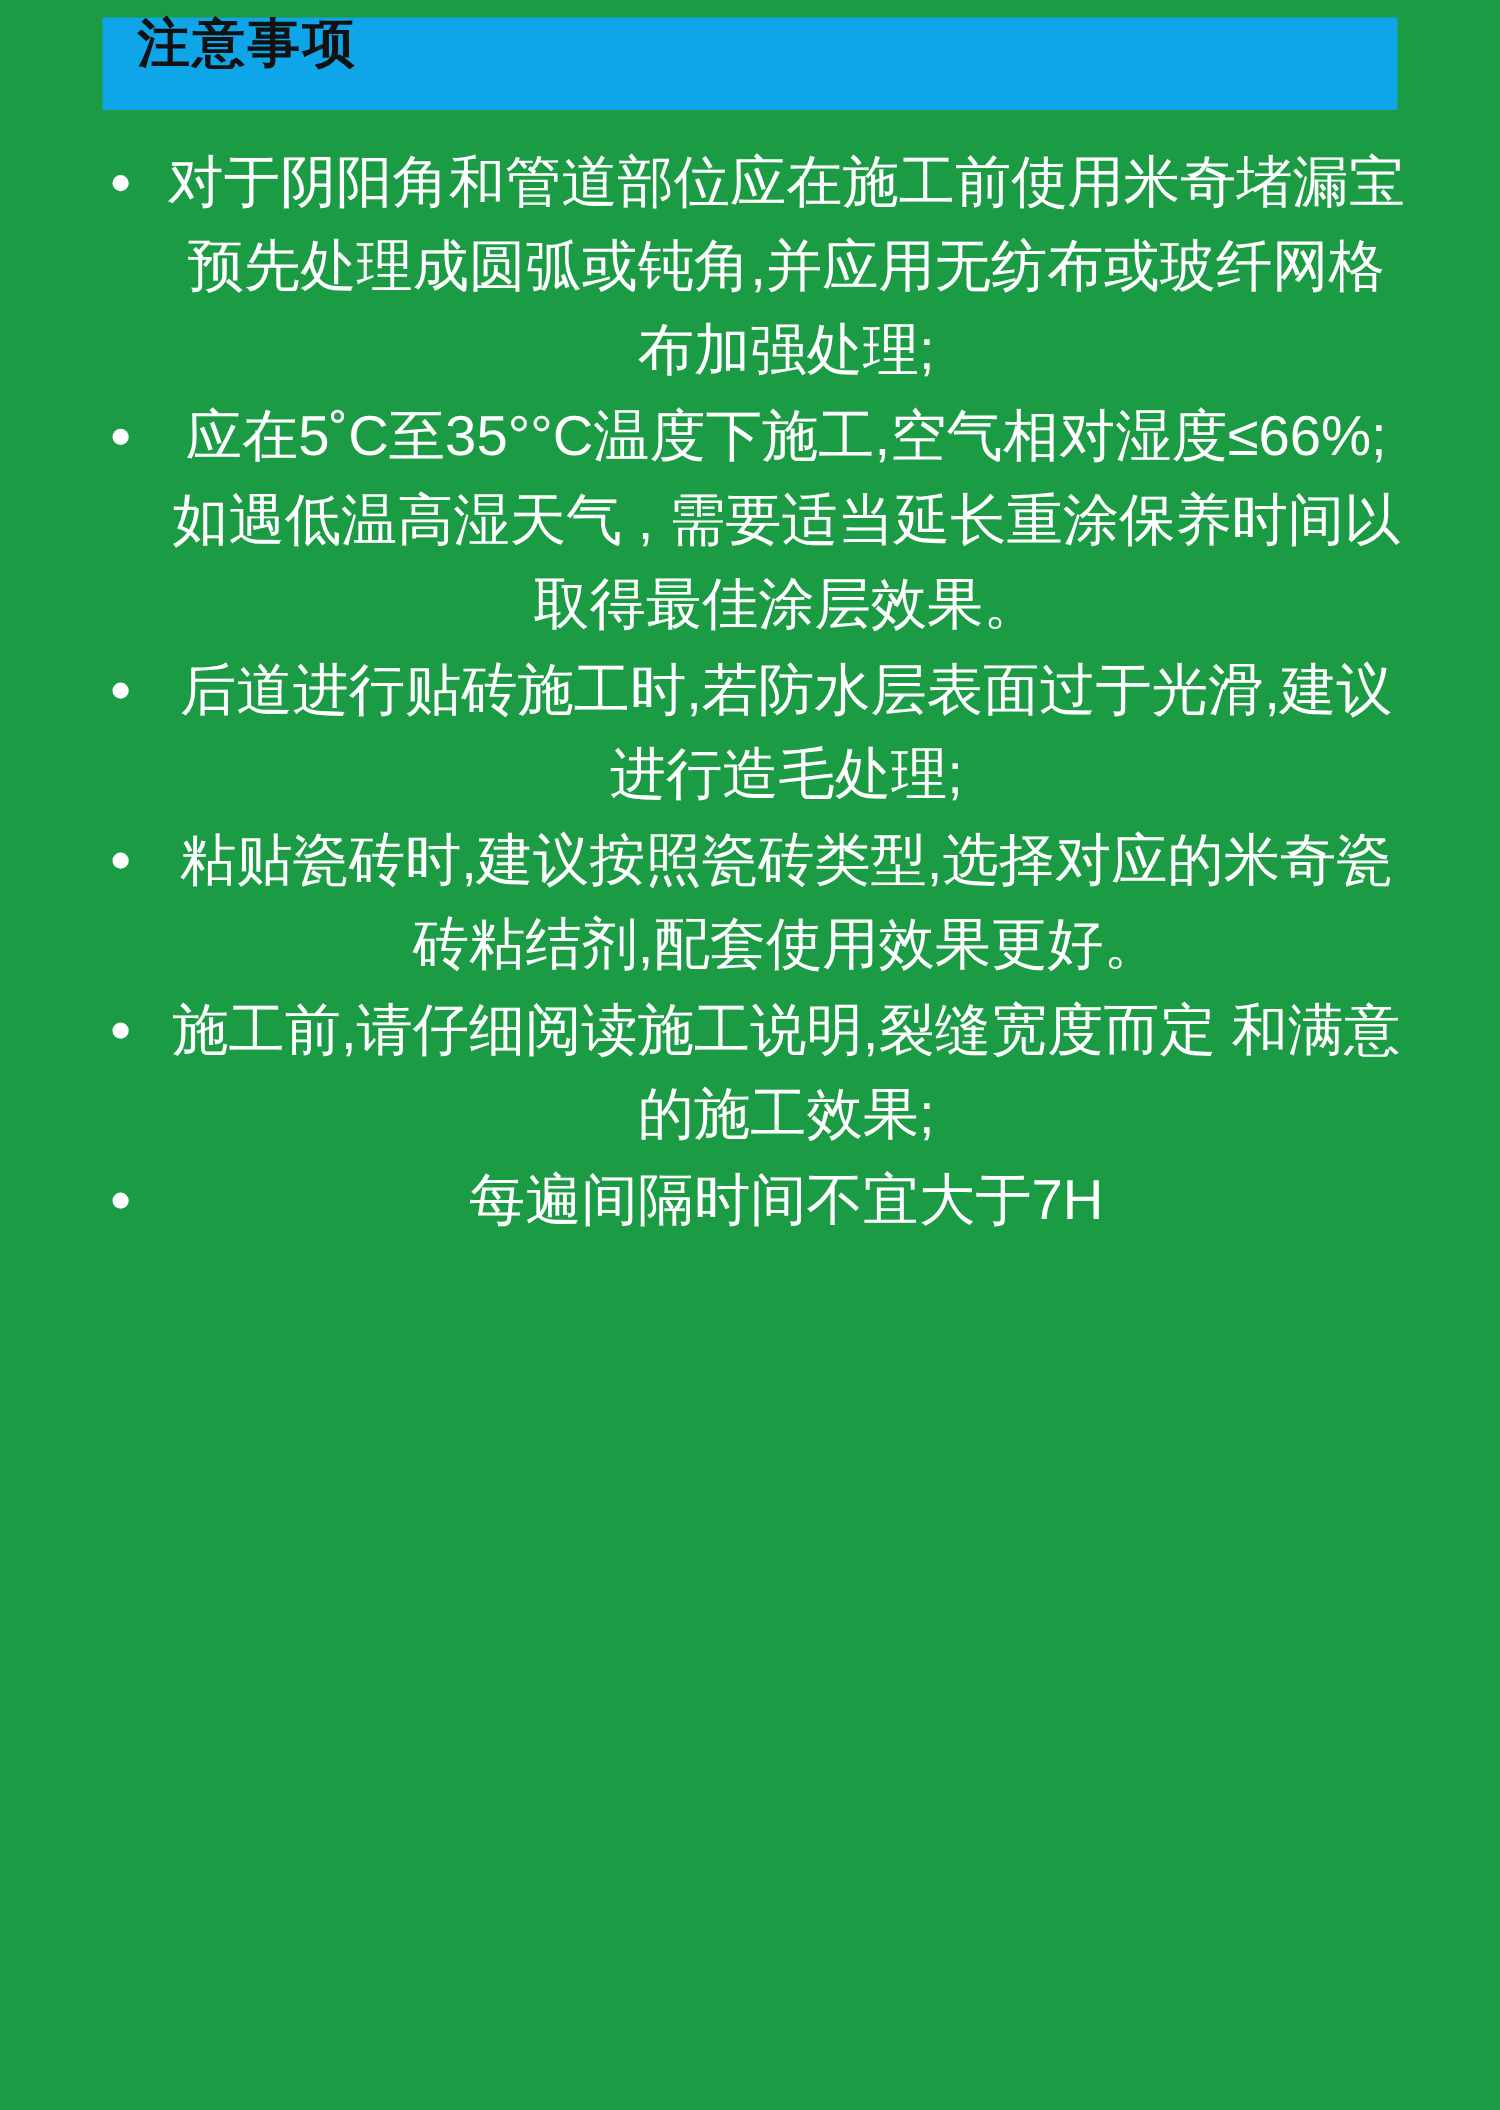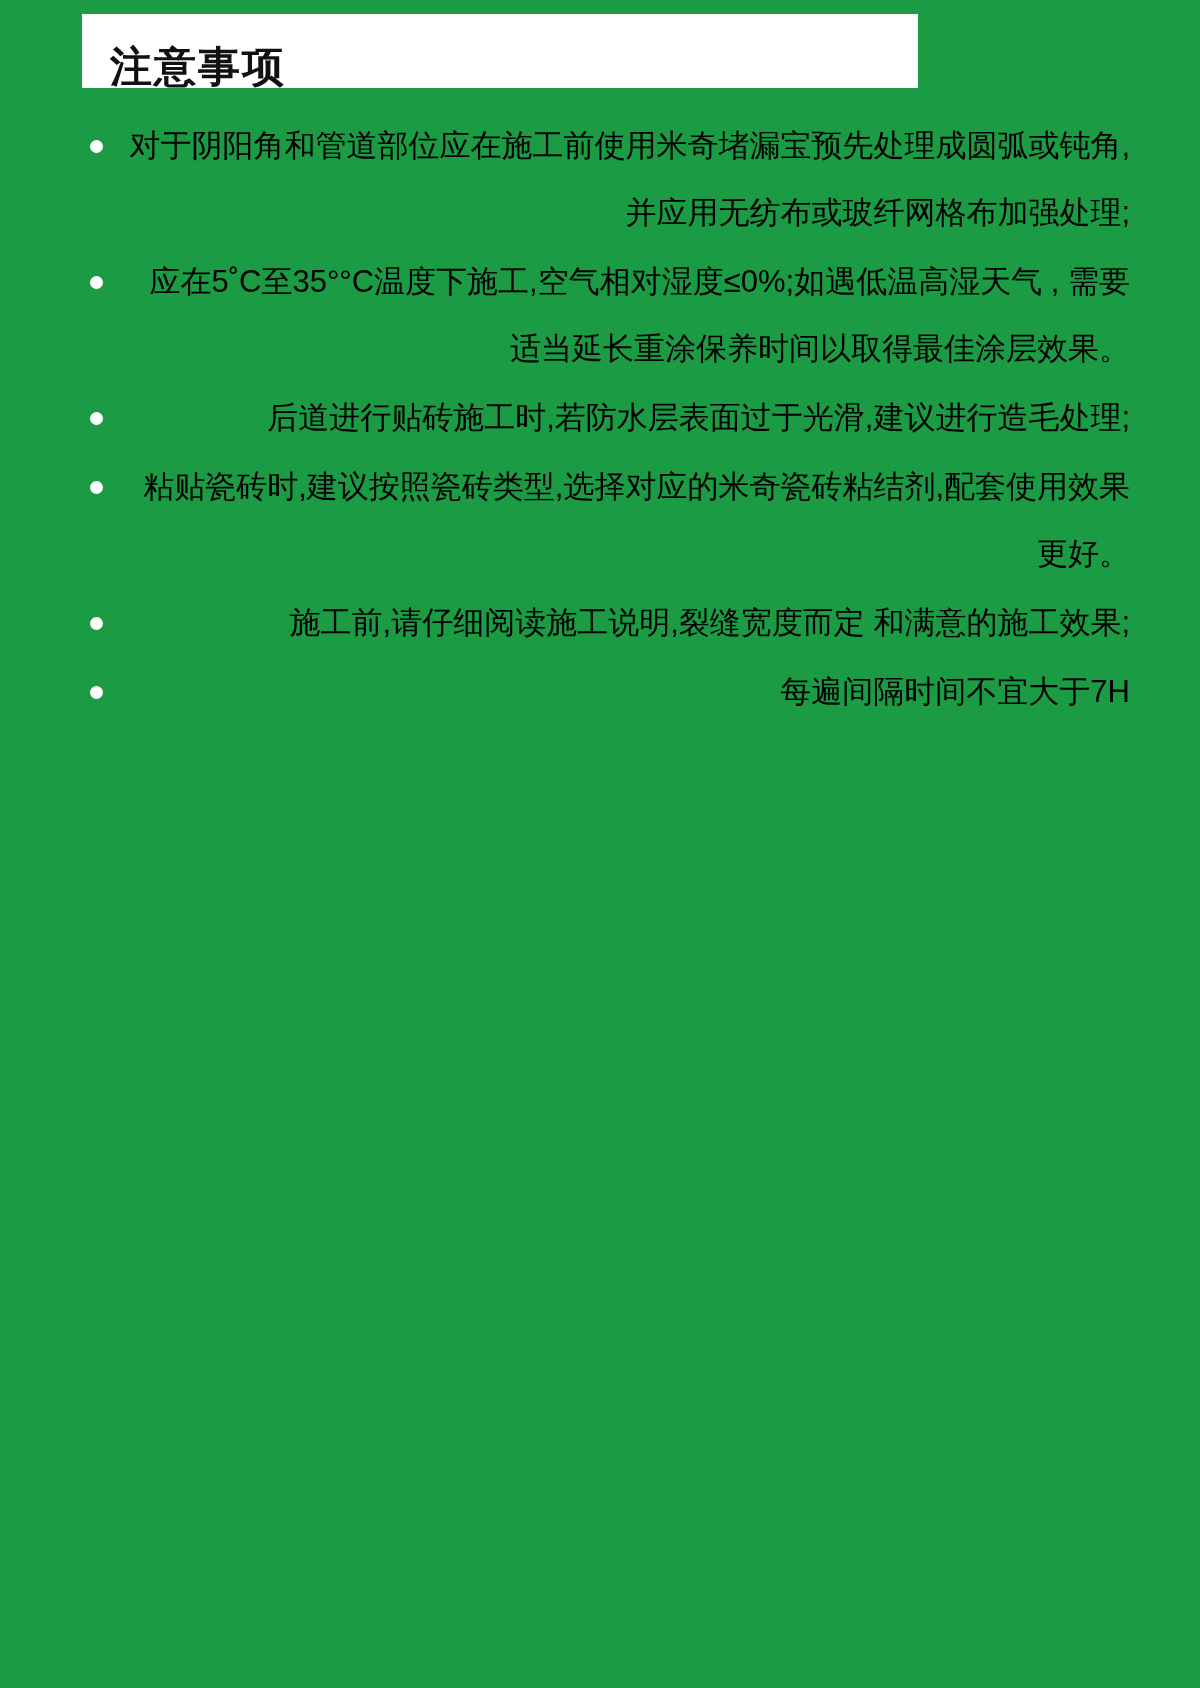--- a/index.html
+++ b/index.html
@@ -20,25 +20,25 @@
     height: 1688px;
     background: #1b9b43;
     box-sizing: border-box;
   }
 
   
   .title-bar {
     position: absolute;
     left: 82px;
     top: 14px;
-    width: 836px;
+    width: 1036px;
     height: 74px;
-    background: #ffffff;
+    background: #0ea5e9;
     display: flex;
-    align-items: flex-end;
+    align-items: flex-start;
   }
 
   .title-text {
     font-size: 42px;
     font-weight: bold;
     color: #111111;
     letter-spacing: 2px;
     margin-left: 28px;
     line-height: 1;
   }
@@ -49,27 +49,27 @@
     top: 112px;
     width: 1060px;
     margin: 0;
     padding: 0;
     list-style: none;
   }
 
   .note-item {
     position: relative;
     display: block;
-    color: #000000;
-    font-size: 31px;
+    color: #ffffff;
+    font-size: 45px;
     line-height: 67px;
     letter-spacing: 0px;
     padding-left: 58px;
     margin-bottom: 2px;
-    text-align: right;
+    text-align: center;
   }
 
   .note-bullet {
     position: absolute;
     left: 20px;
     top: 28px;
     width: 13px;
     height: 13px;
     background: #ffffff;
     border-radius: 50%;
@@ -94,21 +94,21 @@
   <ul class="notes-list">
 
     <li class="note-item">
       <span class="note-bullet"></span>
       <span class="note-text">对于阴阳角和管道部位应在施工前使用米奇堵漏宝预先处理成圆弧或钝角,并应用无纺布或玻纤网格布加强处理;</span>
     </li>
 
 
     <li class="note-item">
       <span class="note-bullet"></span>
-      <span class="note-text">应在5˚C至35°°C温度下施工,空气相对湿度≤0%;如遇低温高湿天气 , 需要适当延长重涂保养时间以取得最佳涂层效果。</span>
+      <span class="note-text">应在5˚C至35°°C温度下施工,空气相对湿度≤66%;如遇低温高湿天气 , 需要适当延长重涂保养时间以取得最佳涂层效果。</span>
     </li>
 
     <li class="note-item">
       <span class="note-bullet"></span>
       <span class="note-text">后道进行贴砖施工时,若防水层表面过于光滑,建议进行造毛处理;</span>
     </li>
 
     <li class="note-item">
       <span class="note-bullet"></span>
       <span class="note-text">粘贴瓷砖时,建议按照瓷砖类型,选择对应的米奇瓷砖粘结剂,配套使用效果更好。</span>

